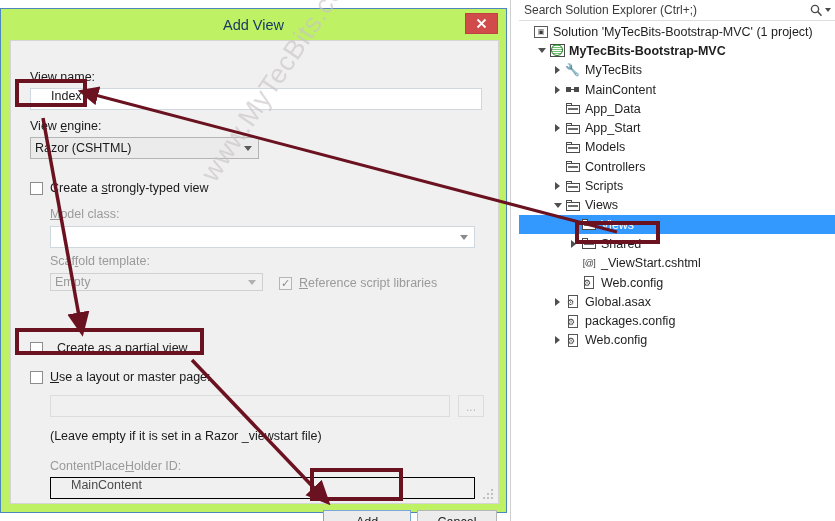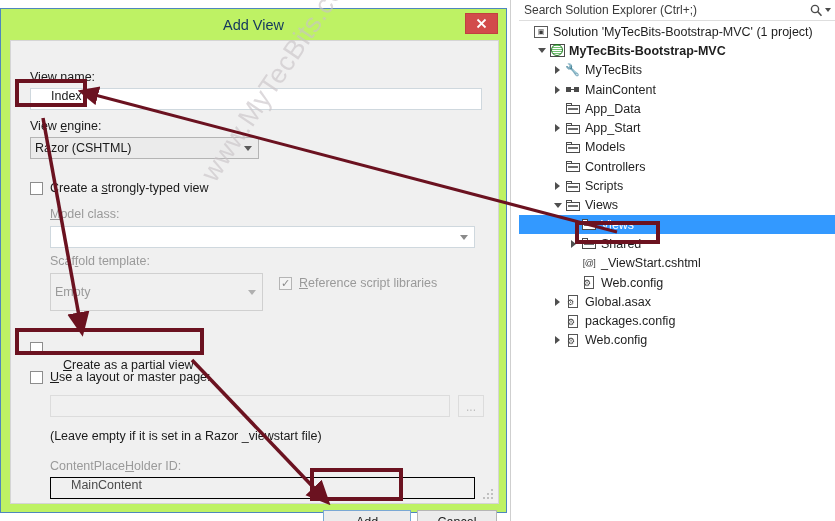--- a/index.html
+++ b/index.html
@@ -645,30 +645,30 @@
       <div class="chk" style="left:19px; top:141px;"></div>
       <div class="lbl" style="left:39px; top:140px;">Create a <u>s</u>trongly-typed view</div>
 
       <div class="lbl dim" style="left:39px; top:166px;"><u>M</u>odel class:</div>
       <div class="combo white" style="left:39px; top:185px; width:425px; height:22px;">
         <span></span>
         <span class="arrow"></span>
       </div>
 
       <div class="lbl dim" style="left:39px; top:213px;">Scaf<u>f</u>old template:</div>
-      <div class="combo disabled" style="left:39px; top:232px; width:213px; height:38px;">
+      <div class="combo disabled" style="left:39px; top:232px; width:213px; height:18px;">
         <span>Empty</span>
         <span class="arrow"></span>
       </div>
 
       <div class="chk checked-dim" style="left:268px; top:236px;">✓</div>
       <div class="lbl dim" style="left:288px; top:235px;"><u>R</u>eference script libraries</div>
 
       <div class="chk" style="left:19px; top:301px;"></div>
-      <div class="lbl" style="left:52px; top:300px;margin-top:17px;"><u>C</u>reate as a partial view</div>
+      <div class="lbl" style="left:46px; top:300px;"><u>C</u>reate as a partial view</div>
 
       <div class="chk" style="left:19px; top:330px;"></div>
       <div class="lbl" style="left:39px; top:329px;"><u>U</u>se a layout or master page:</div>
 
       <div class="txtbox disabled" style="left:39px; top:354px; width:400px; height:22px;">
         <span></span>
       </div>
       <div class="browse-btn" style="left:447px; top:354px;">
         <span>...</span>
       </div>

